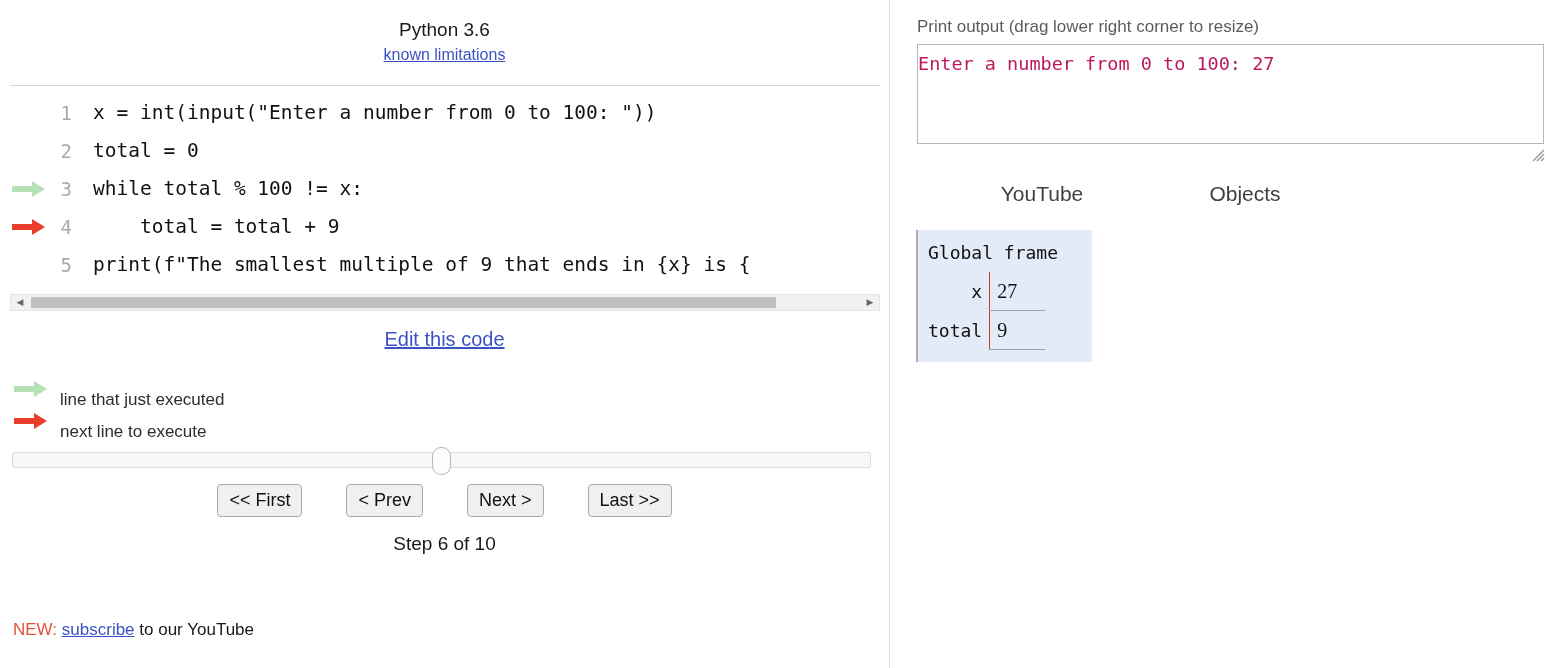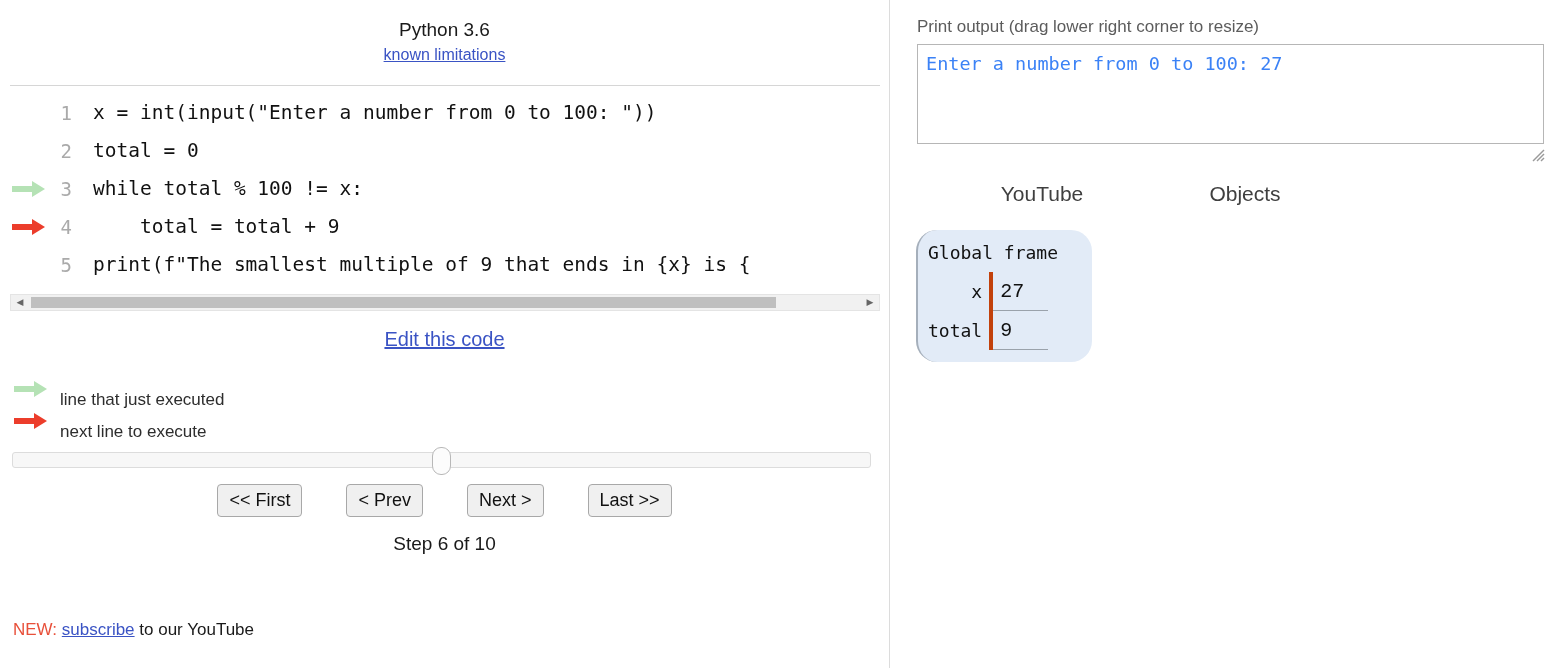--- a/index.html
+++ b/index.html
@@ -312,24 +312,24 @@
   }
   .print-output {
     position: absolute;
     left: 27px;
     top: 44px;
     width: 627px;
     height: 100px;
     border: 1px solid #b6b6b6;
     background: #ffffff;
     box-sizing: border-box;
-    padding: 6px 8px;
+    padding: 6px 0;
     font-family: "DejaVu Sans Mono", monospace;
     font-size: 18.5px;
-    color: #3b82f6;
+    color: #be185d;
     line-height: 25px;
     white-space: pre;
     overflow: hidden;
   }
   .resize-grip {
     position: absolute;
     left: 641px;
     top: 148px;
     width: 14px;
     height: 14px;
@@ -358,21 +358,20 @@
 
   .frame-box {
     position: absolute;
     left: 916px;
     top: 230px;
     min-width: 176px;
     background: #e2ebf7;
     border-left: 2px solid #a5afbb;
     padding: 12px 14px 12px 10px;
     box-sizing: border-box;
-    border-radius: 21px;
   }
   .frame-title {
     font-family: "DejaVu Sans Mono", monospace;
     font-size: 18px;
     color: #111;
     margin-bottom: 9px;
     white-space: pre;
   }
   .var-table {
     border-collapse: collapse;
@@ -383,28 +382,28 @@
   }
   .var-name {
     font-family: "DejaVu Sans Mono", monospace;
     font-size: 18px;
     color: #111;
     text-align: right;
     padding-right: 7px !important;
     height: 38px;
   }
   .var-value {
-    font-family: Liberation Mono, monospace;
+    font-family: Liberation Serif, serif;
     font-size: 20px;
     color: #111;
     text-align: left;
     padding-left: 7px !important;
     padding-right: 14px !important;
     height: 38px;
-    border-left: 4px solid #c2410c;
+    border-left: 1px solid #c2410c;
     border-bottom: 1px solid #9aa2ab;
     min-width: 34px;
     margin-left: 39px;
   }
 </style>
 </head>
 <body>
 
 <div id="root">
 

